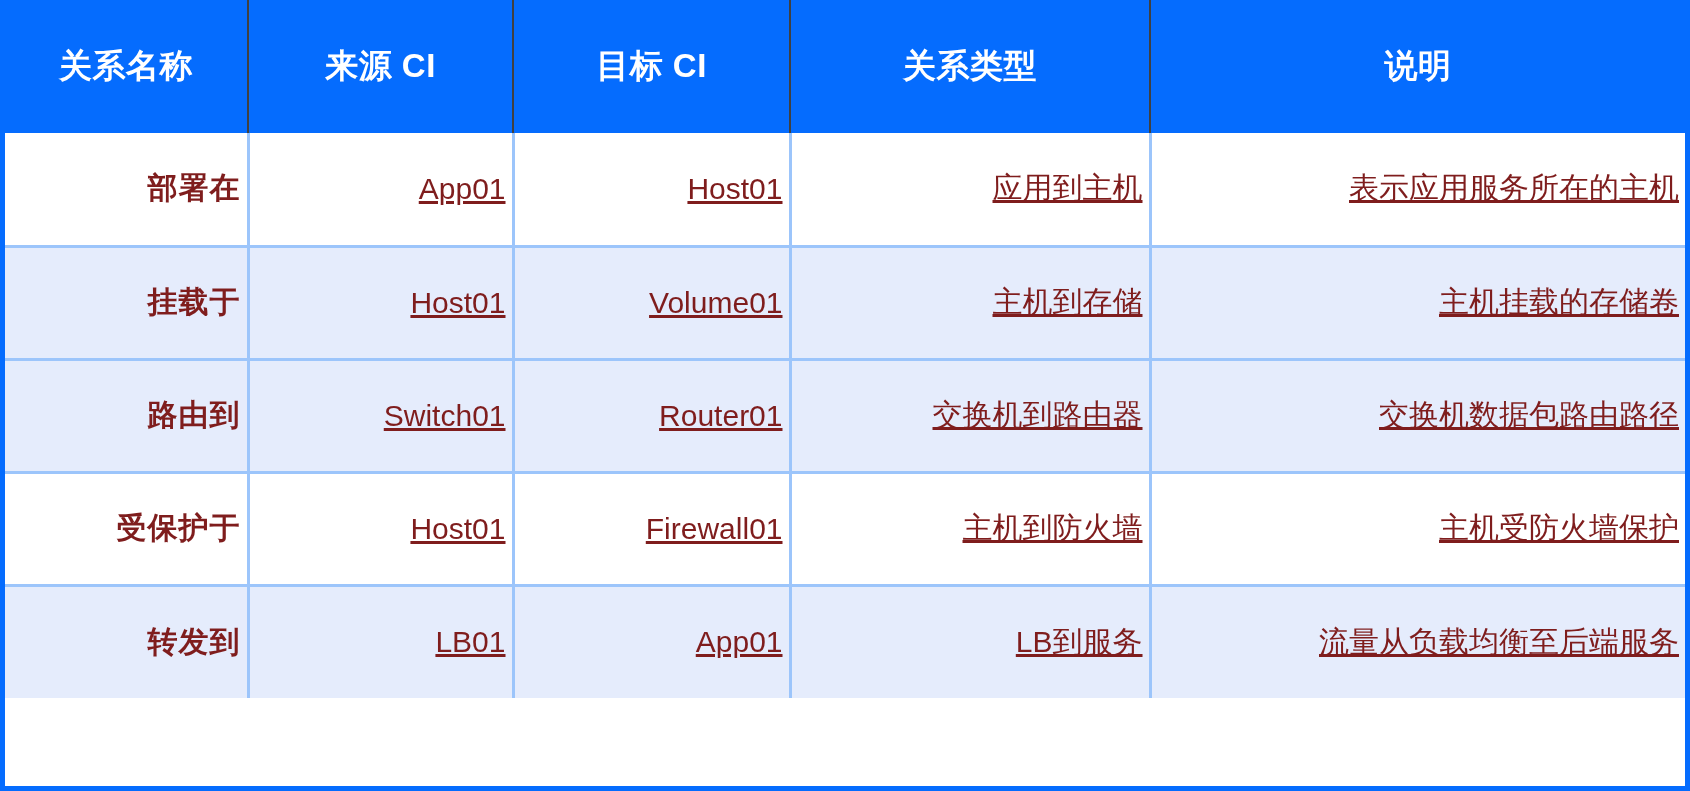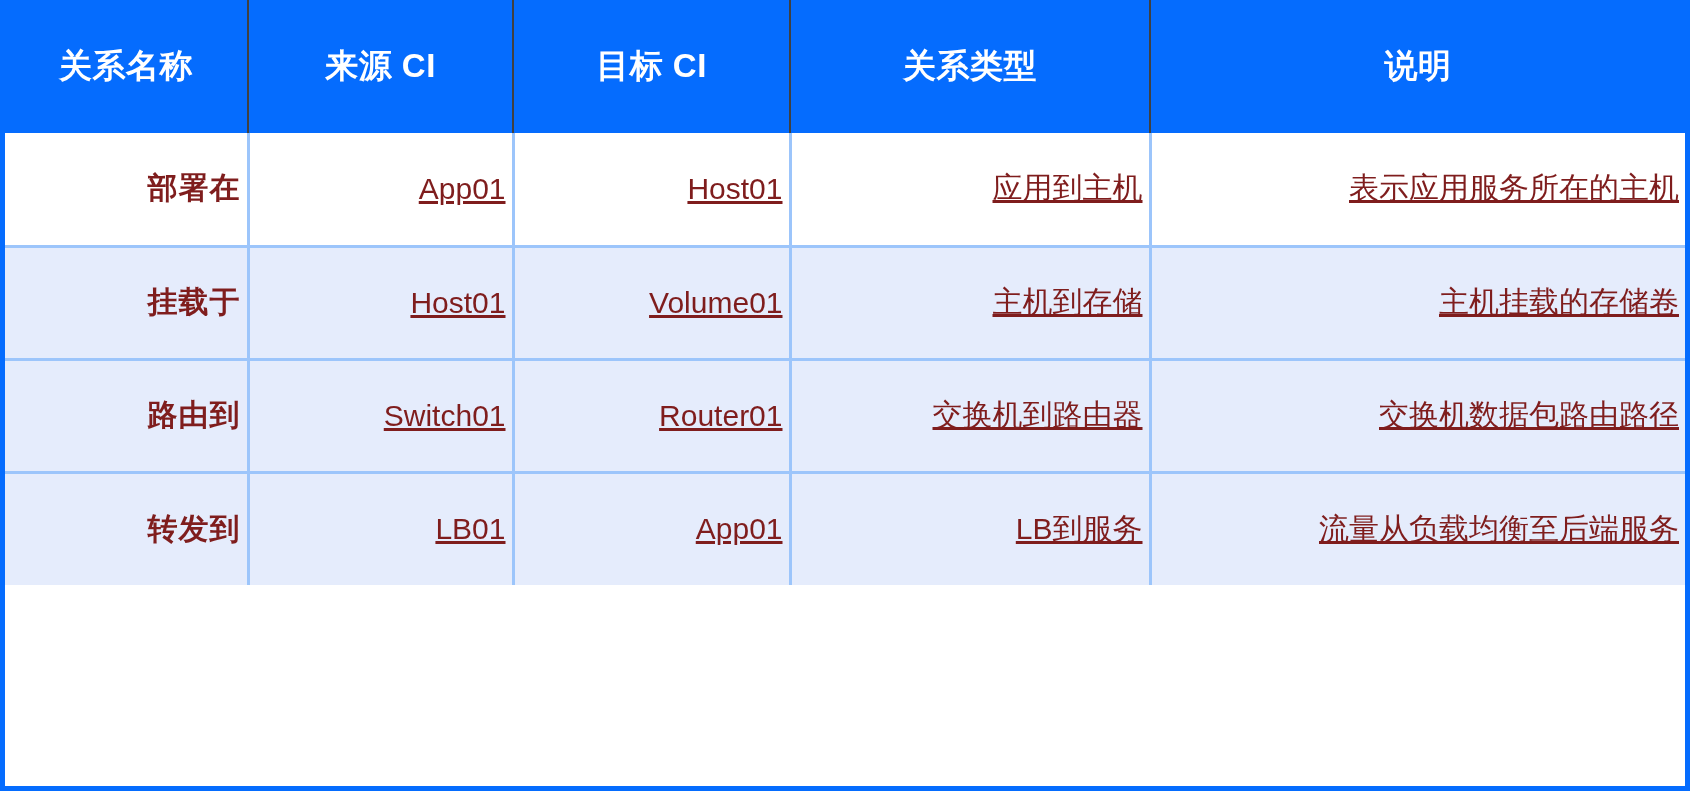--- a/index.html
+++ b/index.html
@@ -128,20 +128,27 @@
         <td>主机到存储</td>
         <td>主机挂载的存储卷</td>
       </tr>
       <tr class="alt">
         <td class="name-cell">路由到</td>
         <td>Switch01</td>
         <td>Router01</td>
         <td>交换机到路由器</td>
         <td>交换机数据包路由路径</td>
       </tr>
+      <tr class="plain">
+        <td class="name-cell">受保护于</td>
+        <td>Host01</td>
+        <td>Firewall01</td>
+        <td>主机到防火墙</td>
+        <td>主机受防火墙保护</td>
+      </tr>
       <tr class="alt">
         <td class="name-cell">转发到</td>
         <td>LB01</td>
         <td>App01</td>
         <td>LB到服务</td>
         <td>流量从负载均衡至后端服务</td>
       </tr>
     </tbody>
   </table>
 </div>

